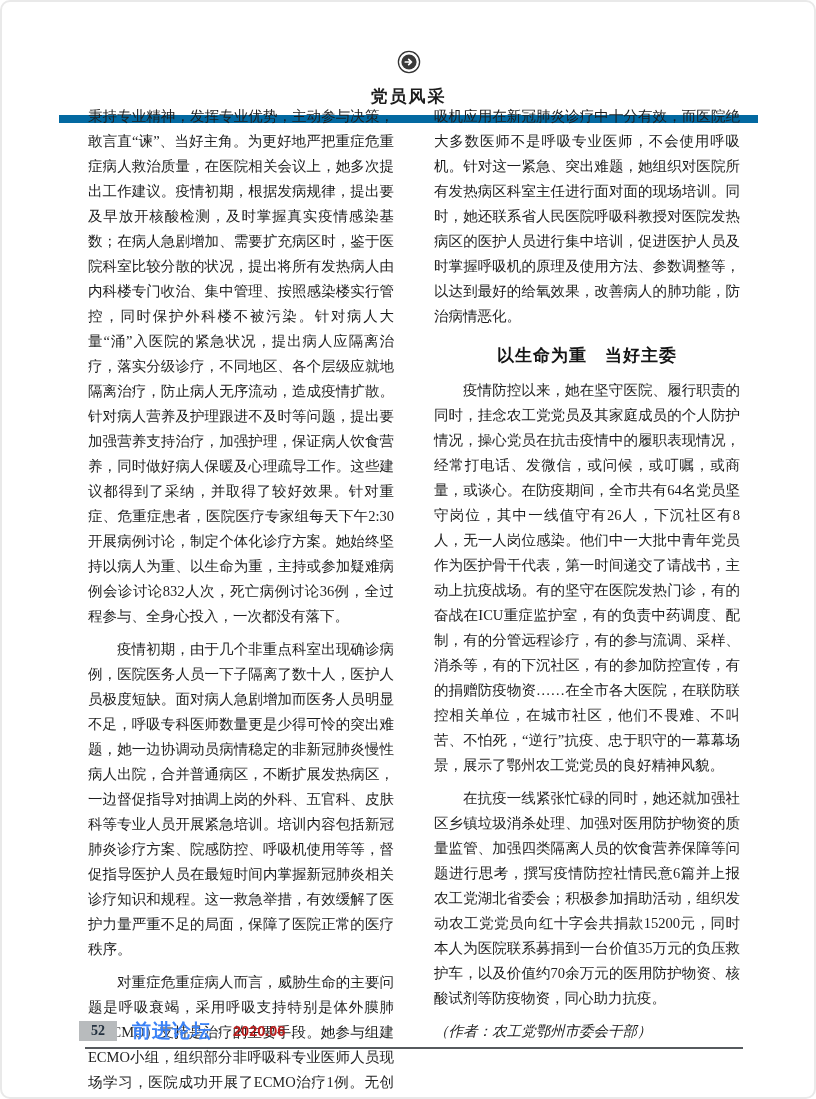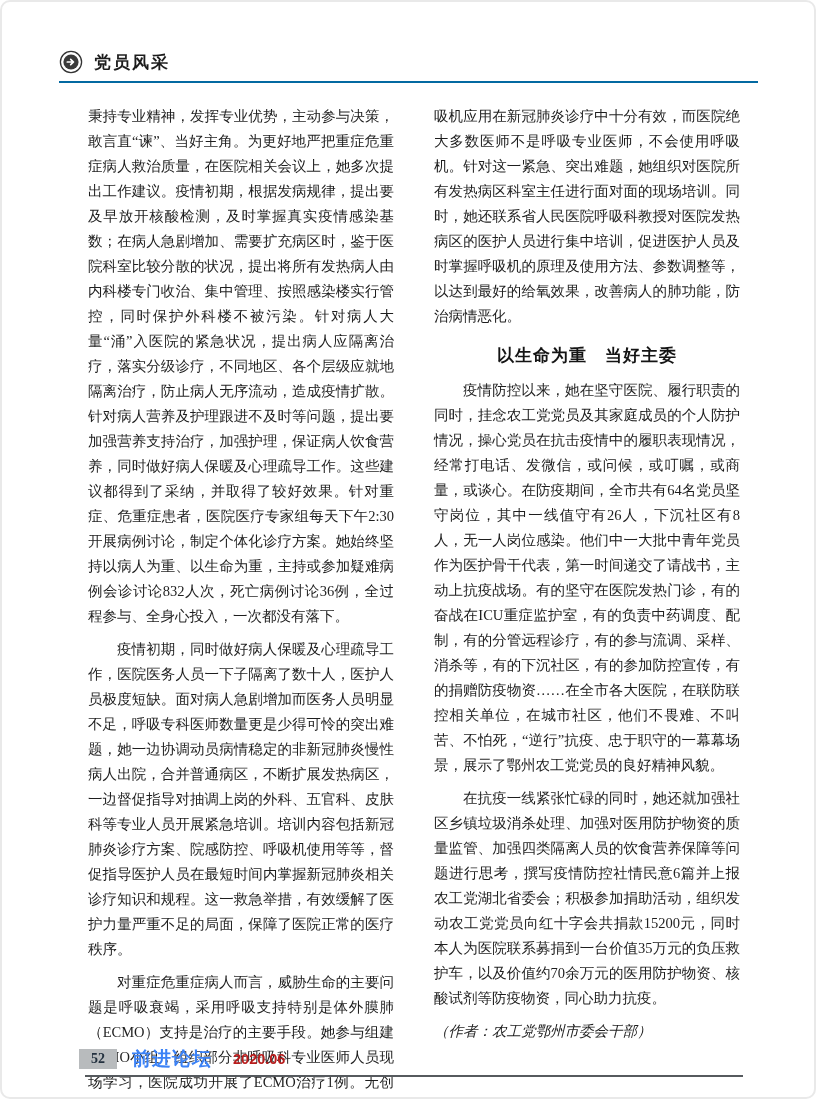--- a/index.html
+++ b/index.html
@@ -16,21 +16,22 @@
     color: #1e1e1e;
   }
   
   .hdr {
     position: absolute;
     top: 48px; left: 57px; right: 56px;
     display: flex;
     align-items: center;
     gap: 11px;
     padding-bottom: 7px;
-    border-bottom: 2px solid #0369a1;
+    border-bottom: 8px solid #0369a1;
+    flex-direction: column;
   }
   .hdr-icon { display: inline-flex; width: 24px; height: 24px; }
   .hdr-label {
     font-family: "Liberation Sans", sans-serif;
     font-weight: 700;
     font-size: 17px;
     letter-spacing: 2px;
     color: #1c1c1c;
   }
   
@@ -68,21 +69,21 @@
   .editor-line {
     margin-top: 27px !important;
     text-align: right !important;
     text-indent: 0 !important;
     font-style: italic;
     padding-right: 8px;
   }
   
   .ftr {
     position: absolute;
-    left: 83px; top: 1044px;
+    left: 83px; top: 1016px;
     width: 658px;
     display: flex;
     align-items: center;
     gap: 15px;
     padding-bottom: 3px;
     border-bottom: 2px solid #565a5e;
   }
   .pagenum-box {
     width: 38px; height: 20px;
     background: #b8bbbd;
@@ -122,21 +123,21 @@
         <path d="M8.3 12 H14.2 M11.7 9.4 L14.5 12 L11.7 14.6" stroke="#ffffff" stroke-width="1.7" fill="none" stroke-linecap="round" stroke-linejoin="round"></path>
       </svg>
     </span>
     <span class="hdr-label">党员风采</span>
   </header>
 
   <main class="columns">
 
     <section class="col">
       <p class="noindent">秉持专业精神，发挥专业优势，主动参与决策，敢言直“谏”、当好主角。为更好地严把重症危重症病人救治质量，在医院相关会议上，她多次提出工作建议。疫情初期，根据发病规律，提出要及早放开核酸检测，及时掌握真实疫情感染基数；在病人急剧增加、需要扩充病区时，鉴于医院科室比较分散的状况，提出将所有发热病人由内科楼专门收治、集中管理、按照感染楼实行管控，同时保护外科楼不被污染。针对病人大量“涌”入医院的紧急状况，提出病人应隔离治疗，落实分级诊疗，不同地区、各个层级应就地隔离治疗，防止病人无序流动，造成疫情扩散。针对病人营养及护理跟进不及时等问题，提出要加强营养支持治疗，加强护理，保证病人饮食营养，同时做好病人保暖及心理疏导工作。这些建议都得到了采纳，并取得了较好效果。针对重症、危重症患者，医院医疗专家组每天下午2:30开展病例讨论，制定个体化诊疗方案。她始终坚持以病人为重、以生命为重，主持或参加疑难病例会诊讨论832人次，死亡病例讨论36例，全过程参与、全身心投入，一次都没有落下。</p>
-      <p>疫情初期，同时做好病人保暖及心理疏导工作，医院医务人员一下子隔离了数十人，医护人员极度短缺。面对病人急剧增加而医务人员明显不足，呼吸专科医师数量更是少得可怜的突出难题，她一边协调动员病情稳定的非新冠肺炎慢性病人出院，合并普通病区，不断扩展发热病区，一边督促指导对抽调上岗的外科、五官科、皮肤科等专业人员开展紧急培训。培训内容包括新冠肺炎诊疗方案、院感防控、呼吸机使用等等，督促指导医护人员在最短时间内掌握新冠肺炎相关诊疗知识和规程。这一救急举措，有效缓解了医护力量严重不足的局面，保障了医院正常的医疗秩序。</p>
+      <p>疫情初期，由于几个非重点科室出现确诊病例，医院医务人员一下子隔离了数十人，医护人员极度短缺。面对病人急剧增加而医务人员明显不足，呼吸专科医师数量更是少得可怜的突出难题，她一边协调动员病情稳定的非新冠肺炎慢性病人出院，合并普通病区，不断扩展发热病区，一边督促指导对抽调上岗的外科、五官科、皮肤科等专业人员开展紧急培训。培训内容包括新冠肺炎诊疗方案、院感防控、呼吸机使用等等，督促指导医护人员在最短时间内掌握新冠肺炎相关诊疗知识和规程。这一救急举措，有效缓解了医护力量严重不足的局面，保障了医院正常的医疗秩序。</p>
       <p>对重症危重症病人而言，威胁生命的主要问题是呼吸衰竭，采用呼吸支持特别是体外膜肺（ECMO）支持是治疗的主要手段。她参与组建ECMO小组，组织部分非呼吸科专业医师人员现场学习，医院成功开展了ECMO治疗1例。无创呼</p>
     </section>
 
     <section class="col">
       <p class="noindent">吸机应用在新冠肺炎诊疗中十分有效，而医院绝大多数医师不是呼吸专业医师，不会使用呼吸机。针对这一紧急、突出难题，她组织对医院所有发热病区科室主任进行面对面的现场培训。同时，她还联系省人民医院呼吸科教授对医院发热病区的医护人员进行集中培训，促进医护人员及时掌握呼吸机的原理及使用方法、参数调整等，以达到最好的给氧效果，改善病人的肺功能，防治病情恶化。</p>
       <h2>以生命为重　当好主委</h2>
       <p>疫情防控以来，她在坚守医院、履行职责的同时，挂念农工党党员及其家庭成员的个人防护情况，操心党员在抗击疫情中的履职表现情况，经常打电话、发微信，或问候，或叮嘱，或商量，或谈心。在防疫期间，全市共有64名党员坚守岗位，其中一线值守有26人，下沉社区有8人，无一人岗位感染。他们中一大批中青年党员作为医护骨干代表，第一时间递交了请战书，主动上抗疫战场。有的坚守在医院发热门诊，有的奋战在ICU重症监护室，有的负责中药调度、配制，有的分管远程诊疗，有的参与流调、采样、消杀等，有的下沉社区，有的参加防控宣传，有的捐赠防疫物资……在全市各大医院，在联防联控相关单位，在城市社区，他们不畏难、不叫苦、不怕死，“逆行”抗疫、忠于职守的一幕幕场景，展示了鄂州农工党党员的良好精神风貌。</p>
       <p>在抗疫一线紧张忙碌的同时，她还就加强社区乡镇垃圾消杀处理、加强对医用防护物资的质量监管、加强四类隔离人员的饮食营养保障等问题进行思考，撰写疫情防控社情民意6篇并上报农工党湖北省委会；积极参加捐助活动，组织发动农工党党员向红十字会共捐款15200元，同时本人为医院联系募捐到一台价值35万元的负压救护车，以及价值约70余万元的医用防护物资、核酸试剂等防疫物资，同心助力抗疫。</p>
       <p class="author-line">（作者：农工党鄂州市委会干部）</p>
     </section>

